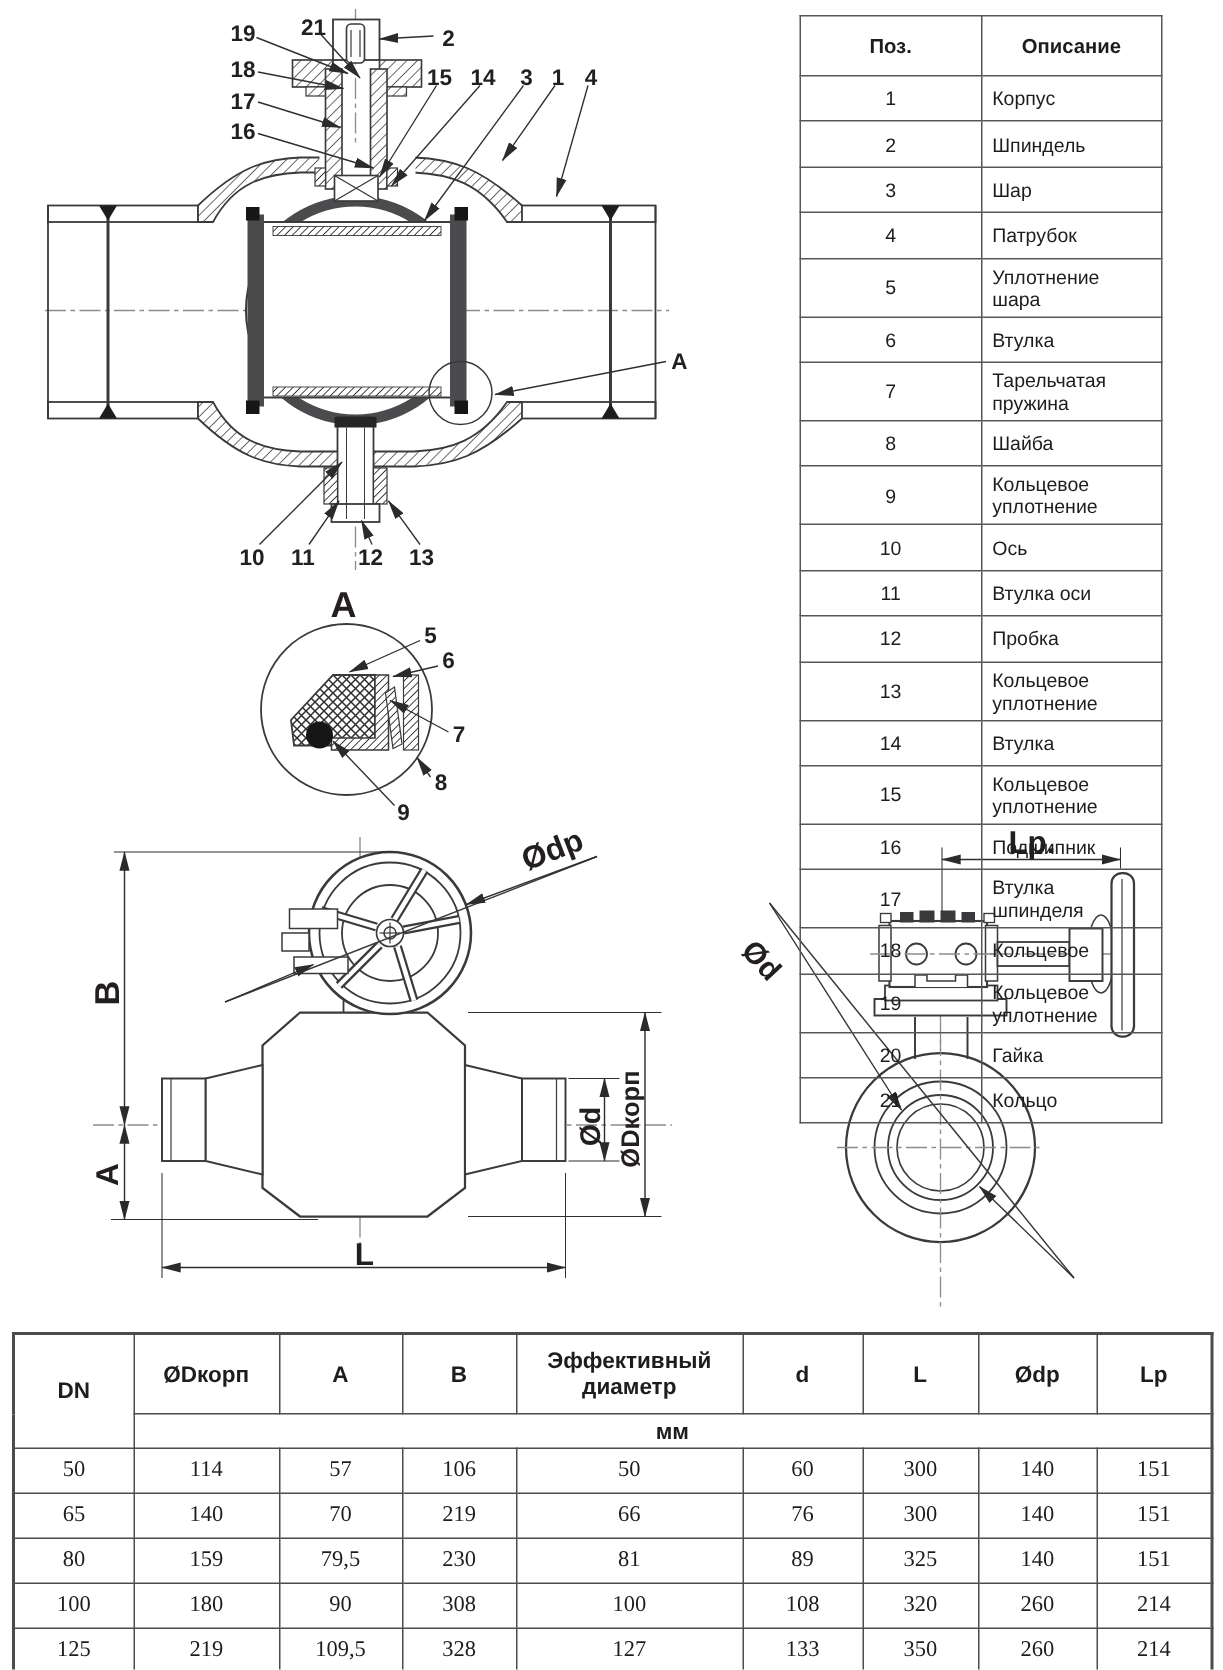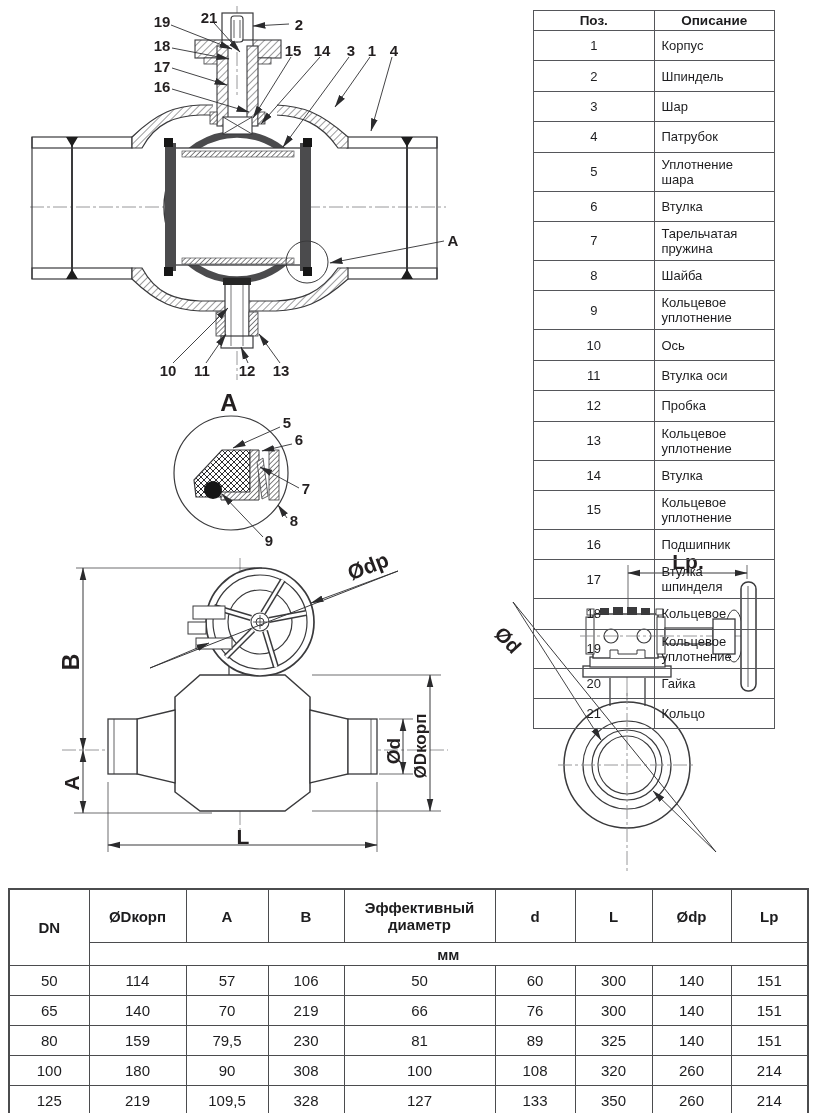--- a/index.html
+++ b/index.html
@@ -11,31 +11,31 @@
   .cl{stroke:#8c8c8e;stroke-width:0.9;stroke-dasharray:14 3 3 3;fill:none;}
   .ldr{stroke:#2f2f31;stroke-width:0.9;fill:none;marker-end:url(#arw);}
   .dim{stroke:#2f2f31;stroke-width:0.95;fill:none;marker-start:url(#arw);marker-end:url(#arw);}
   .ext{stroke:#2f2f31;stroke-width:0.7;fill:none;}
   .ol{stroke:#3a3a3c;fill:#ffffff;}
   .hl{stroke:#3a3a3c;fill:none;}
 
   table{border-collapse:collapse;}
   .ptable{position:absolute;left:533px;top:10px;width:242px;font-size:13px;table-layout:fixed;}
   .ptable th,.ptable td{border:1.4px solid #55565a;}
-  .ptable th{font-weight:700;font-size:13.5px;padding:2px 4px;text-align:center;}
+  .ptable th{font-weight:700;font-size:13.5px;padding:12px 4px;text-align:center;}
   .ptable td{height:21.4px;padding:4px 7px;}
   .ptable td.pos{width:42px;text-align:center;padding:0;}
 
   .dtable{position:absolute;left:8px;top:888px;width:799px;font-size:15px;text-align:center;
           table-layout:fixed;border:2.4px solid #4b4c4e;}
   .dtable th,.dtable td{border:1.7px solid #4b4c4e;}
   .dtable thead th{font-weight:700;}
   .dtable .hrow th{height:50px;}
   .dtable .urow th{height:20px;}
-  .dtable tbody td{height:27px;}
+  .dtable tbody td{height:27px;font-family:Liberation Serif, serif;}
 </style>
 </head>
 <body>
 
 <div class="stage">
 
 <svg width="815" height="880" viewBox="0 0 815 880">
   <defs>
     <marker id="arw" viewBox="0 0 12 8" refX="11.5" refY="4" markerWidth="13" markerHeight="9" markerUnits="userSpaceOnUse" orient="auto-start-reverse">
       <path d="M0,0.9 L12,4 L0,7.1 Z" fill="#2b2b2d"></path>

